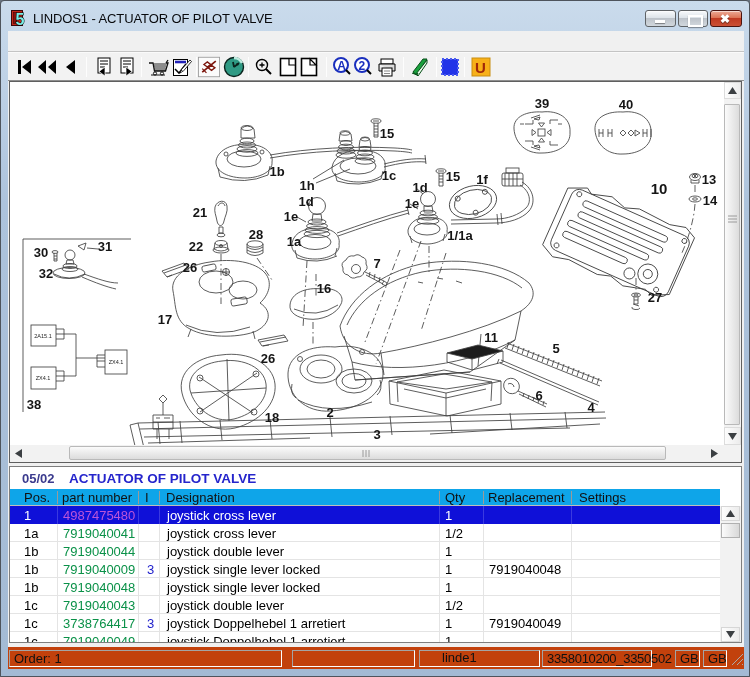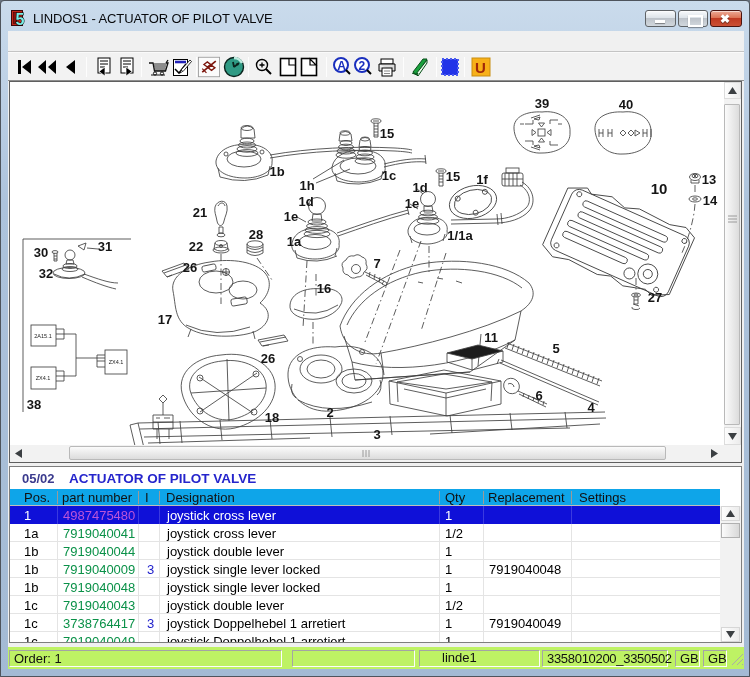--- a/index.html
+++ b/index.html
@@ -30,21 +30,21 @@
 #hscroll { position:absolute; left:0px; top:363px; width:731px; height:17px; background:#f2f2f2; }
 #tablesec { position:absolute; left:1px; top:435px; width:733px; height:177px; background:#fff; border:1px solid #7e7e7e; }
 #theader { position:absolute; left:0; top:22px; width:710px; height:17px; background:#0ea5e9; font-size:13px; color:#111; border-bottom:1px solid #bdbdbd;}
 #theader div { position:absolute; top:1px; }
 #theader i { position:absolute; top:2px; width:1px; height:13px; background:#9a9a9a; font-style:normal;}
 .row { position:absolute; left:0; width:710px; height:18px; white-space:nowrap; font-size:13px; border-bottom:1px solid #e4e4e4;}
 .row div { position:absolute; top:2px; }
 .cline { position:absolute; top:0; width:1px; height:18px; background:#e4e4e4; }
 .grn { color:#0a9148; }
 .blu3 { color:#2222cc; }
-#statusbar { position:absolute; left:0; top:616px; width:100%; height:22px; background:#bef264; font-size:13px; color:#111; }
+#statusbar { position:absolute; left:0; top:616px; width:100%; height:22px; background:#c2410c; font-size:13px; color:#111; }
 .sfield { position:absolute; top:3px; height:17px; border:1px solid #a4a4a4; border-bottom-color:#fdfdfd; border-right-color:#fdfdfd; padding:0px 4px; font-size:13px;}
 svg text { font-family:"Liberation Sans", sans-serif; }
 </style>
 </head>
 <body>
 <div id="win">
   <div id="titlebar">
     <svg id="appicon" viewBox="0 0 18 18">
       <rect x="0.5" y="1.5" width="11" height="15" fill="#c3281a" stroke="#38090a"></rect>
       <rect x="2.5" y="3.5" width="3" height="11" fill="#8c130c" stroke="#38090a" stroke-width="0.6"></rect>
@@ -609,21 +609,21 @@
         <svg style="position:absolute;left:6px;top:125px;width:9px;height:7px">
             <path d="M0 0 h9 L4.5 7 z" fill="#3b3f42"></path>
           </svg>
       </div>
     </div>
     <div id="statusbar">
       <div class="sfield" style="left:1px; width:273px;">Order: 1</div>
       <div class="sfield" style="left:284px; width:123px;"></div>
       <div class="sfield" style="left:411px; width:121px;"></div>
       <div class="sfield" style="left:430px; width:121px; border:none;">linde1</div>
-      <div class="sfield" style="left:534px; width:126px; letter-spacing:-0.3px;">3358010200_3350502</div>
+      <div class="sfield" style="left:534px; width:110px; letter-spacing:-0.3px;">3358010200_3350502</div>
       <div class="sfield" style="left:667px; width:25px;">GB</div>
       <div class="sfield" style="left:695px; width:24px;">GB</div>
       <svg style="position:absolute;left:723px;top:6px;width:13px;height:13px">
           <path d="M12 1 L1 12 M12 6 L6 12 M12 11 L11 12" stroke="#aaa"></path>
         </svg>
     </div>
   </div>
 </div>
 
 </body></html>

